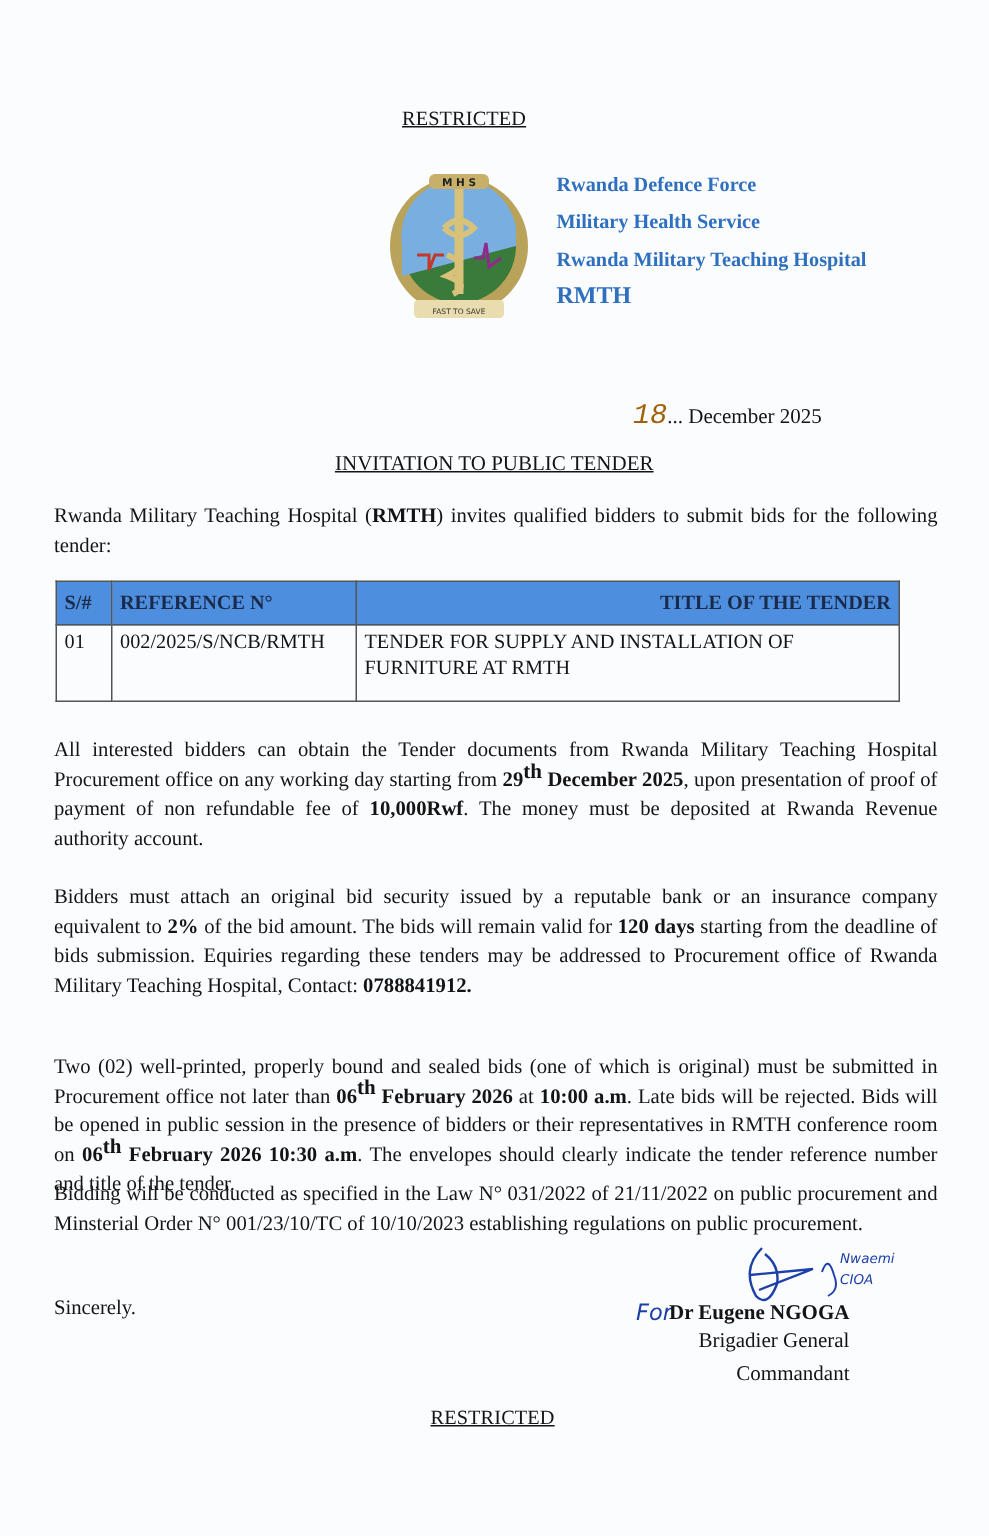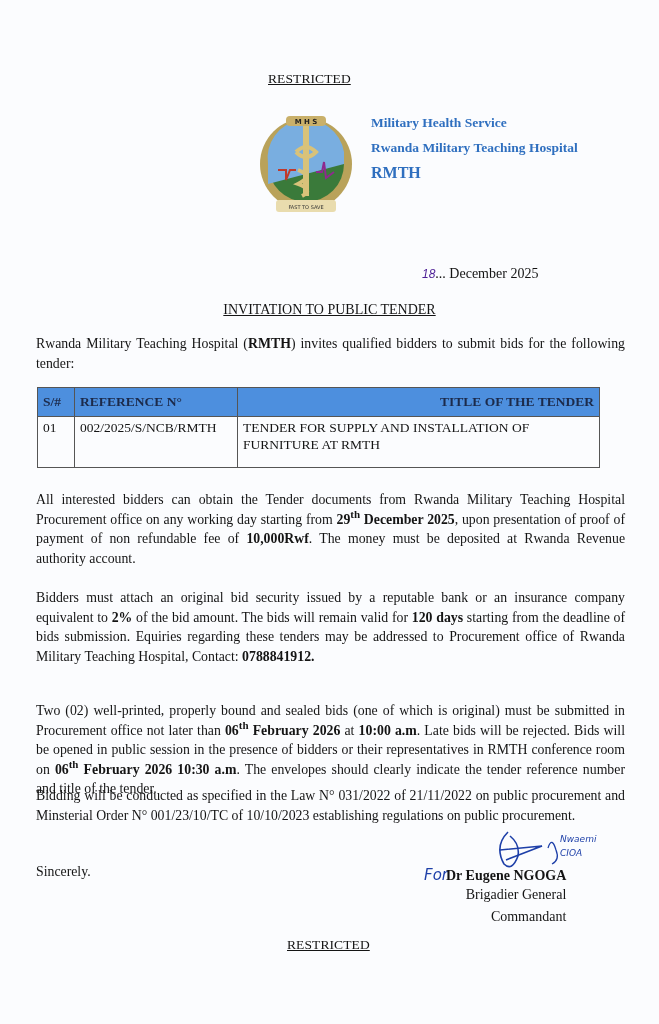--- a/index.html
+++ b/index.html
@@ -5,25 +5,25 @@
     html, body { margin: 0; padding: 0; }
     body {
       width: 659px; height: 1024px; background: #fbfcfe; position: relative;
       font-family: "Liberation Serif", "DejaVu Serif", serif; color: #141414; overflow: hidden;
     }
     .abs { position: absolute; }
     .restricted { font-size: 13.5px; letter-spacing: 0.1px; text-decoration: underline; }
     .org { font-weight: bold; color: #2f6fbf; font-size: 13.5px; line-height: 25px; }
     .org .rmth { font-size: 16px; }
     .date { font-size: 14px; }
-    .date .hw { color: #4c1d95; font-family: Liberation Sans, sans-serif; font-style: italic; font-size: 12px; }
+    .date .hw { color: #a16207; font-family: Liberation Mono, monospace; font-style: italic; font-size: 19px; }
     .title { font-weight: normal; text-decoration: underline; font-size: 14px; text-align: center; }
     .para { font-size: 13.8px; line-height: 19.5px; text-align: justify; }
     .para b { font-weight: bold; }
-    sup { font-size: 11px; line-height: 0; }
+    sup { font-size: 14px; line-height: 0; }
     table { border-collapse: collapse; font-size: 13.5px; }
     th, td { border: 1px solid #555; padding: 2px 5px; vertical-align: top; }
     th { background: #4d8fde; color: #1c2a4a; font-weight: bold; text-align: left; height: 24px; vertical-align: middle; }
     th.center { text-align: right; }
     td { height: 46px; line-height: 17px; }
     .sig { color: #1d3fa8; font-family: "DejaVu Sans", sans-serif; font-style: italic; }
     .signame { font-weight: bold; font-size: 14px; }
     .sigline { font-size: 14px; line-height: 22px; }
   </style>
 </head>
@@ -44,20 +44,21 @@
     <path d="M22 58 L30 58 L30 68 L34 58 L40 58" stroke="#c0392b" stroke-width="2" fill="none"></path>
     <path d="M60 60 L66 60 L68 50 L70 66 L78 60" stroke="#8e2a8e" stroke-width="2" fill="none"></path>
     <rect x="30" y="4" width="40" height="10" rx="4" fill="#c9b06a"></rect>
     <text x="50" y="12" font-size="7" text-anchor="middle" fill="#222" font-family="DejaVu Sans, sans-serif" font-weight="bold">M H S</text>
     <rect x="20" y="88" width="60" height="12" rx="3" fill="#e9dcae"></rect>
     <text x="50" y="97" font-size="5" text-anchor="middle" fill="#333" font-family="DejaVu Sans, sans-serif">FAST  TO  SAVE</text>
   </svg>
 </div>
 
 <div class="abs org" style="left:371px; top:110px;">
+  <div>Rwanda Defence Force</div>
   <div>Military Health Service</div>
   <div>Rwanda Military Teaching Hospital</div>
   <div class="rmth">RMTH</div>
 </div>
 
 <div class="abs date" style="left:422px; top:266px;">
   <span class="hw">18</span><span>...</span> <span>December 2025</span>
 </div>
 
 <div class="abs title" style="left:0; width:659px; top:302px;">INVITATION TO PUBLIC TENDER</div>

